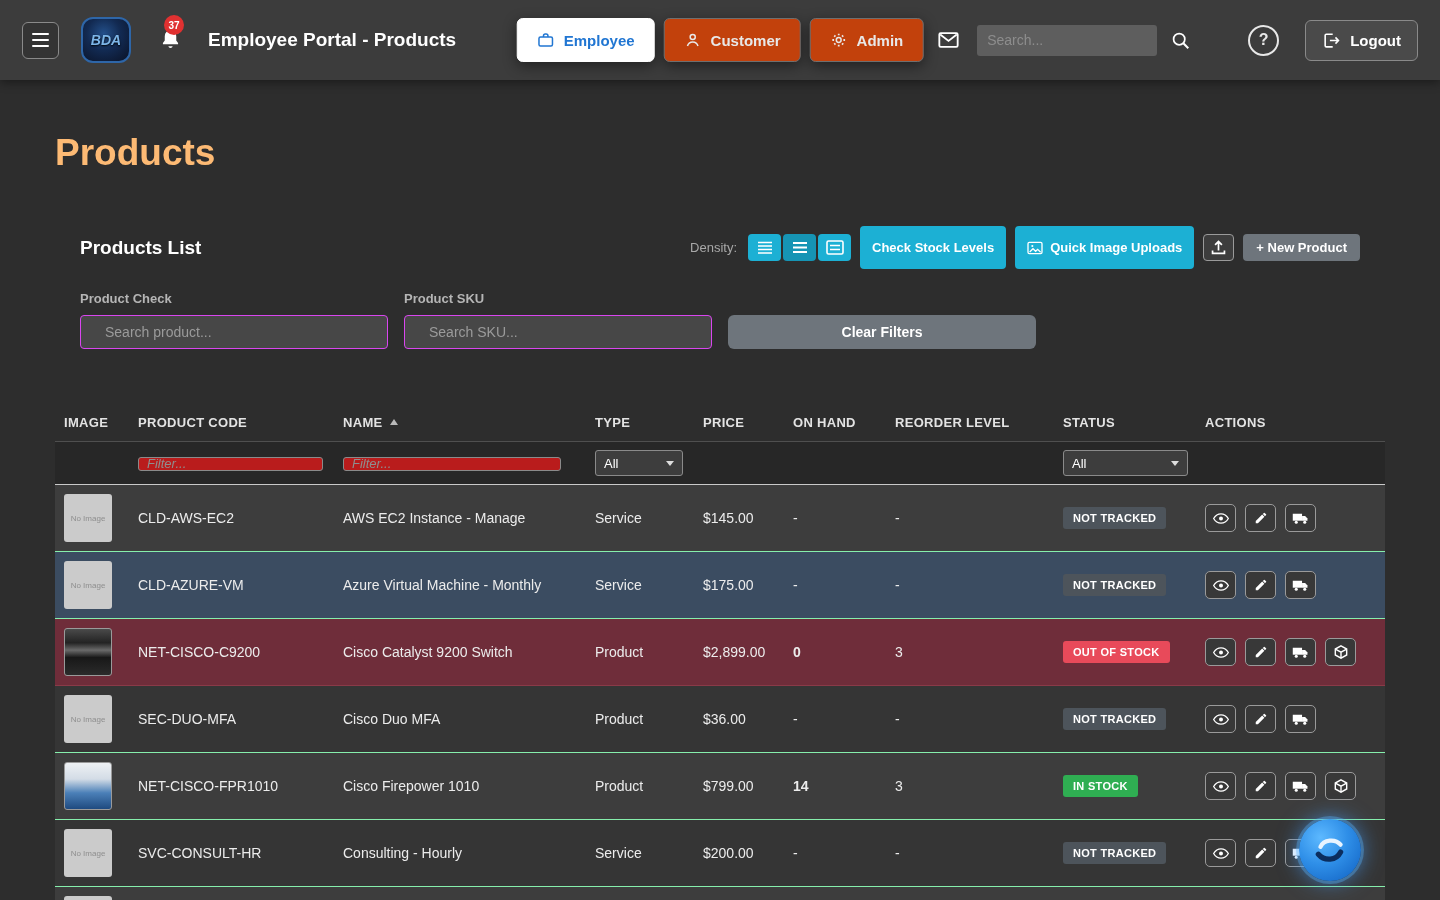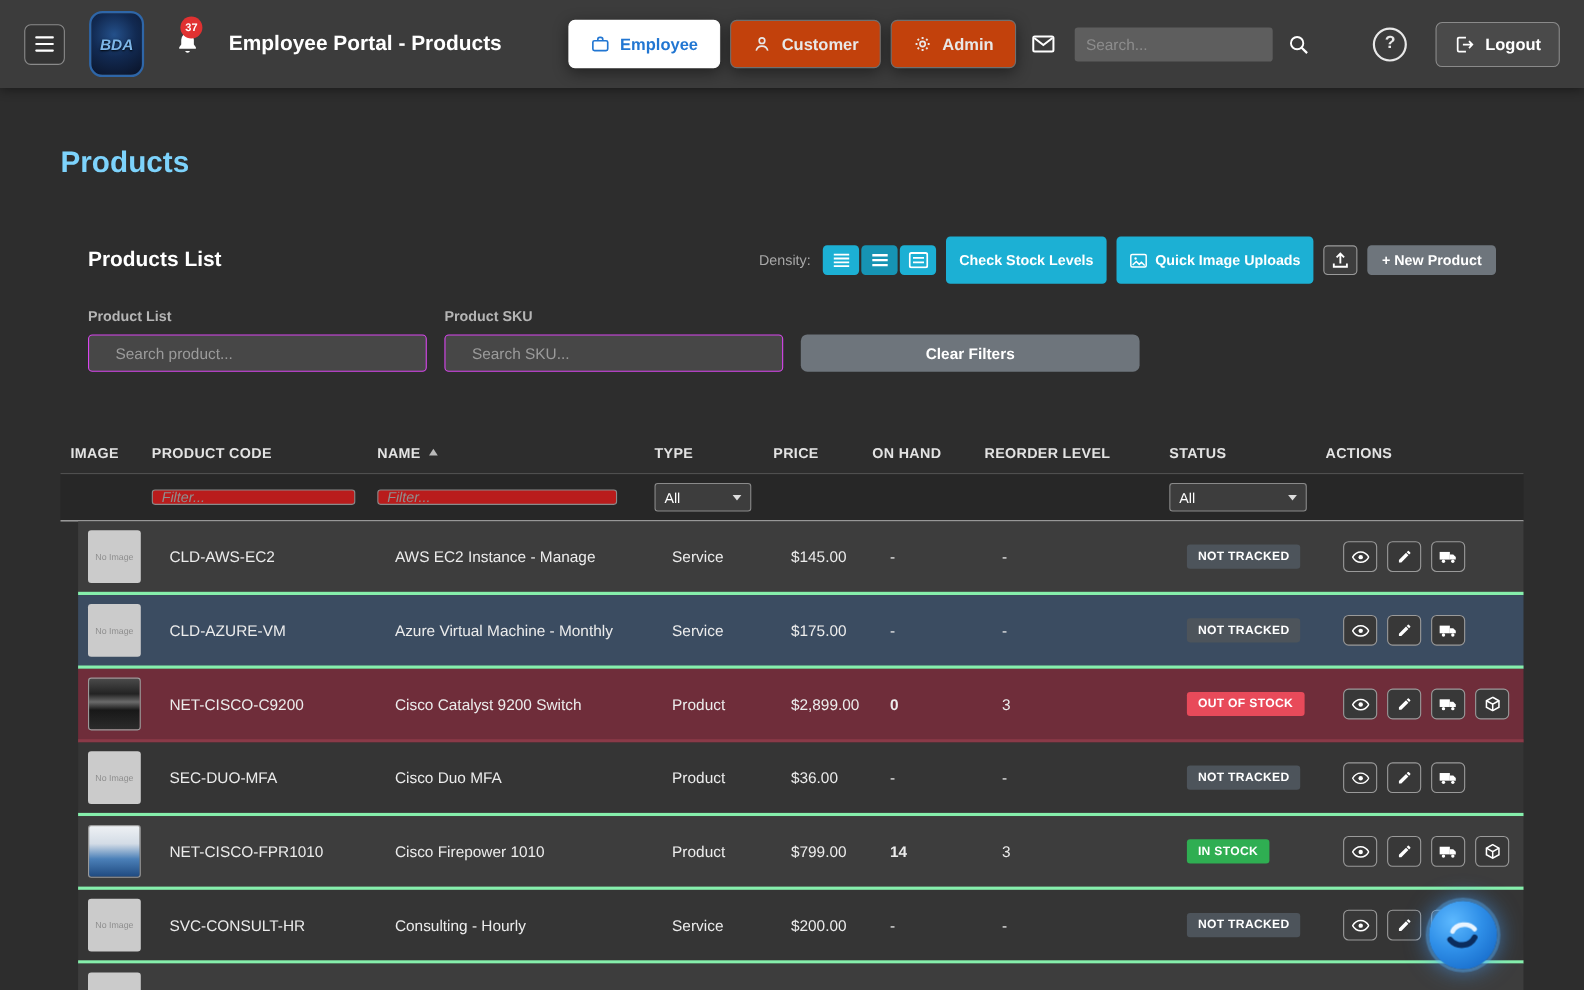--- a/index.html
+++ b/index.html
@@ -5,37 +5,37 @@
   *{margin:0;padding:0;box-sizing:border-box;font-family:"Liberation Sans",sans-serif;}
   html,body{width:1440px;height:900px;overflow:hidden;background:#2d2d2d;}
   button{font-family:inherit;cursor:pointer;border:none;background:none;color:inherit;}
   input{font-family:inherit;outline:none;}
   svg{display:block;}
 
   
   .navbar{height:80px;background:#3c3c3c;display:flex;align-items:center;padding:0 22px;position:relative;box-shadow:0 2px 10px rgba(0,0,0,.45);z-index:5;}
   .hamburger{width:37px;height:37px;border:1px solid #8a8a8a;border-radius:6px;background:#343434;display:flex;flex-direction:column;justify-content:center;align-items:center;gap:4px;flex:none;}
   .hamburger span{display:block;width:17px;height:2px;background:#fff;border-radius:1px;}
-  .brand{width:50px;height:60px;margin-left:22px;border-radius:12px;background:radial-gradient(circle at 45% 35%,#24508a 0%,#122a52 45%,#0a1226 100%);border:2px solid #2e66a8;color:#7db6e8;font-weight:700;font-style:italic;font-size:14px;display:flex;align-items:center;justify-content:center;text-shadow:0 1px 2px #000;flex:none;}
+  .brand{width:50px;height:46px;margin-left:22px;border-radius:12px;background:radial-gradient(circle at 45% 35%,#24508a 0%,#122a52 45%,#0a1226 100%);border:2px solid #2e66a8;color:#7db6e8;font-weight:700;font-style:italic;font-size:14px;display:flex;align-items:center;justify-content:center;text-shadow:0 1px 2px #000;flex:none;}
   .bellwrap{position:relative;margin-left:28px;flex:none;}
   .badge-notif{position:absolute;top:-13px;left:5px;min-width:20px;height:20px;border-radius:10px;background:#e03131;color:#fff;font-size:10px;font-weight:700;display:flex;align-items:center;justify-content:center;padding:0 4px;}
   .nav-title{margin-left:26px;color:#fff;font-size:19px;font-weight:700;white-space:nowrap;text-align:right;}
   .tabs{position:absolute;left:50%;transform:translateX(-50%);display:flex;gap:9px;filter:drop-shadow(0 4px 7px rgba(0,0,0,.45));}
   .tab{height:44px;padding:0 19px;border-radius:6px;display:flex;align-items:center;gap:9px;font-size:15px;font-weight:700;color:#e8e8e8;background:#c2410c;border:1px solid #6f6f6f;white-space:nowrap;}
   .tab.active{background:#fff;color:#2176d2;border-color:#fff;}
   .nav-right{margin-left:auto;display:flex;align-items:center;}
   .search-input{width:180px;height:31px;background:#5e5e5e;border:none;border-radius:3px;padding:0 10px;color:#cfcfcf;font-size:14px;margin-left:16px;}
   .search-input::placeholder{color:#8d8d8d;}
   .mag{margin-left:14px;cursor:pointer;}
   .help-circle{width:31px;height:31px;border:2px solid #e8e8e8;border-radius:50%;color:#e8e8e8;font-size:16px;font-weight:700;display:flex;align-items:center;justify-content:center;margin-left:58px;cursor:pointer;flex:none;}
   .logout-btn{height:41px;padding:0 16px;margin-left:26px;background:#4a4a4a;border:1px solid #8a8a8a;border-radius:6px;color:#fff;font-size:15px;font-weight:700;display:flex;align-items:center;gap:9px;flex:none;}
 
   
   .content{padding:0 55px;}
-  .page-title{margin-top:52px;color:#7dd3fc;font-size:27px;font-weight:700;}
+  .page-title{margin-top:52px;color:#fdba74;font-size:37px;font-weight:700;}
   .page-sub{margin-top:7px;color:#c9c9c9;font-size:14px;}
 
   .toolbar{margin-top:52px;padding:0 25px;display:flex;align-items:center;}
   .list-title{color:#fff;font-size:19px;font-weight:700;}
   .toolbar-right{margin-left:auto;display:flex;align-items:center;gap:9px;}
   .density-label{color:#a8a8a8;font-size:13px;margin-right:2px;}
   .density-group{display:flex;gap:2px;}
   .density-btn{width:33px;height:27px;background:#1cb0d4;border-radius:4px;display:flex;align-items:center;justify-content:center;}
   .density-btn.active{background:#1694b4;}
   .btn-cyan{height:43px;padding:0 12px;background:#1cb0d4;border-radius:4px;color:#fff;font-size:13px;font-weight:700;display:flex;align-items:center;gap:7px;white-space:nowrap;}
@@ -58,21 +58,21 @@
   .hcell{display:flex;align-items:center;}
   .sort-asc{width:0;height:0;border-left:4px solid transparent;border-right:4px solid transparent;border-bottom:6px solid #b9b9b9;margin-left:8px;}
   .tfilter{height:44px;background:#272727;border-top:1px solid #4f4f4f;border-bottom:1px solid #c9c9c9;}
   .tf-input{width:185px;height:14px;background:#b91c1c;border:1px solid #8a8a8a;border-radius:3px;padding:0 8px;color:#ddd;font-size:13px;}
   .tf-input::placeholder{font-style:italic;color:#8f8f8f;}
   .tf-input.wide{width:218px;}
   .tf-select{width:88px;height:26px;background:#3d3d3d;border:1px solid #8a8a8a;border-radius:3px;padding:0 8px;color:#fff;font-size:13px;display:flex;align-items:center;justify-content:space-between;cursor:pointer;}
   .tf-select.wide{width:125px;}
   .caret{width:0;height:0;border-left:4px solid transparent;border-right:4px solid transparent;border-top:5px solid #ddd;}
 
-  .trow{height:67px;border-bottom:3px solid #86efac;color:#ececec;font-size:14px;margin-left:16px;}
+  .trow{height:67px;border-bottom:1px solid #86efac;color:#ececec;font-size:14px;}
   .stripe-a{background:#3d3d3d;}
   .stripe-b{background:#353535;}
   .tint-blue{background:#3b4c61;}
   .tint-red{background:#6f2d3a;border-bottom-color:#8a3a48;}
   .pimg{width:48px;height:48px;border-radius:3px;background:#cbcbcb;display:flex;align-items:center;justify-content:center;overflow:hidden;}
   .noimg-label{font-size:8px;color:#8e8e8e;}
   .img-switch{background:linear-gradient(180deg,#4a4a4a 0%,#232323 30%,#6a6a6a 46%,#181818 62%,#2b2b2b 100%);border:1px solid #9a9a9a;}
   .img-firewall{background:linear-gradient(180deg,#eef1f4 0%,#d3dce6 35%,#4b80b8 65%,#1f4a80 100%);border:1px solid #9a9a9a;}
   .badge{display:inline-block;padding:5px 10px;border-radius:3px;font-size:11px;font-weight:700;letter-spacing:.3px;color:#fff;white-space:nowrap;}
   .badge-muted{background:#4d545b;}
@@ -208,21 +208,21 @@
         </svg>
       </button>
       <button class="btn-gray">
         <span>+ New Product</span>
       </button>
     </div>
   </div>
 
   <div class="filters">
     <div class="fcol">
-      <label class="flabel">Product List</label>
+      <label class="flabel">Product Check</label>
       <input class="finput" placeholder="Search product..." style="">
     </div>
     <div class="fcol">
       <label class="flabel">Product SKU</label>
       <input class="finput" placeholder="Search SKU..." style="">
     </div>
     <div class="fcol btncol">
       <button class="clear-btn">
         <span>Clear Filters</span>
       </button>

